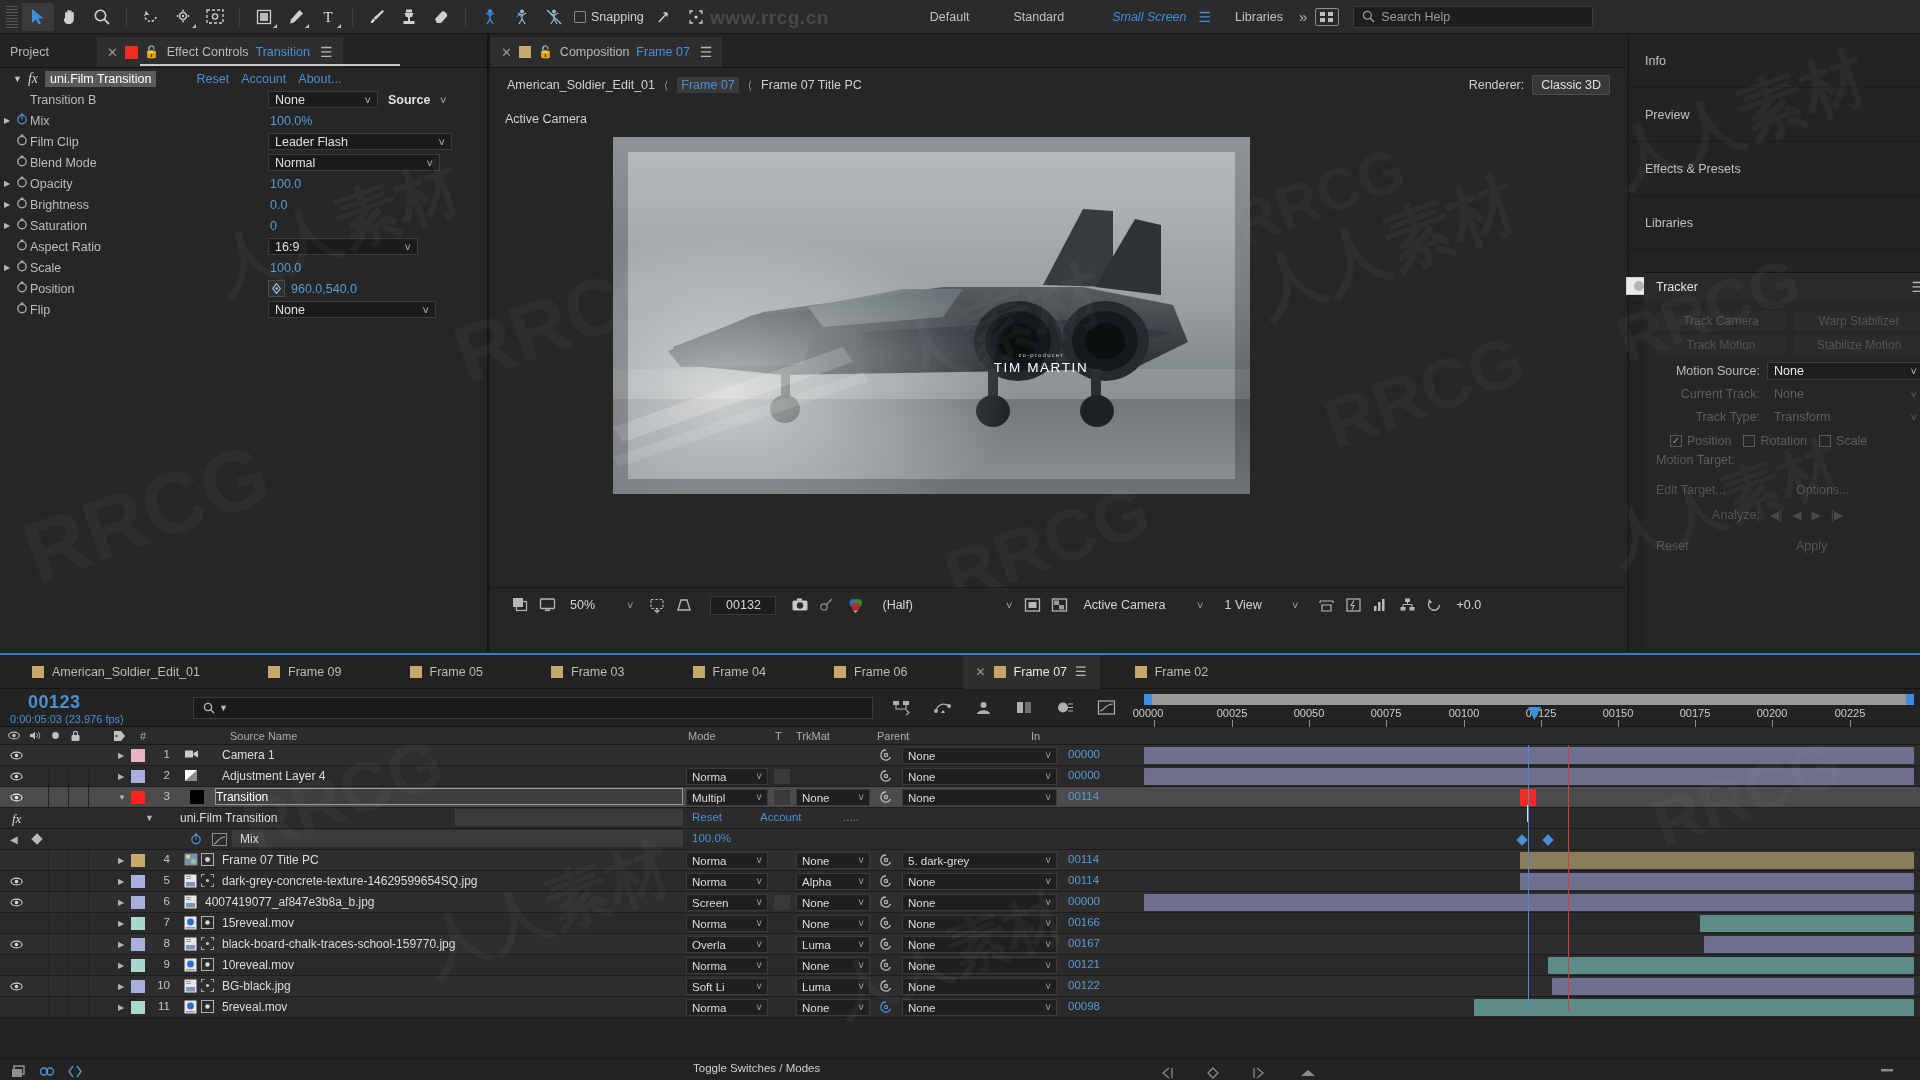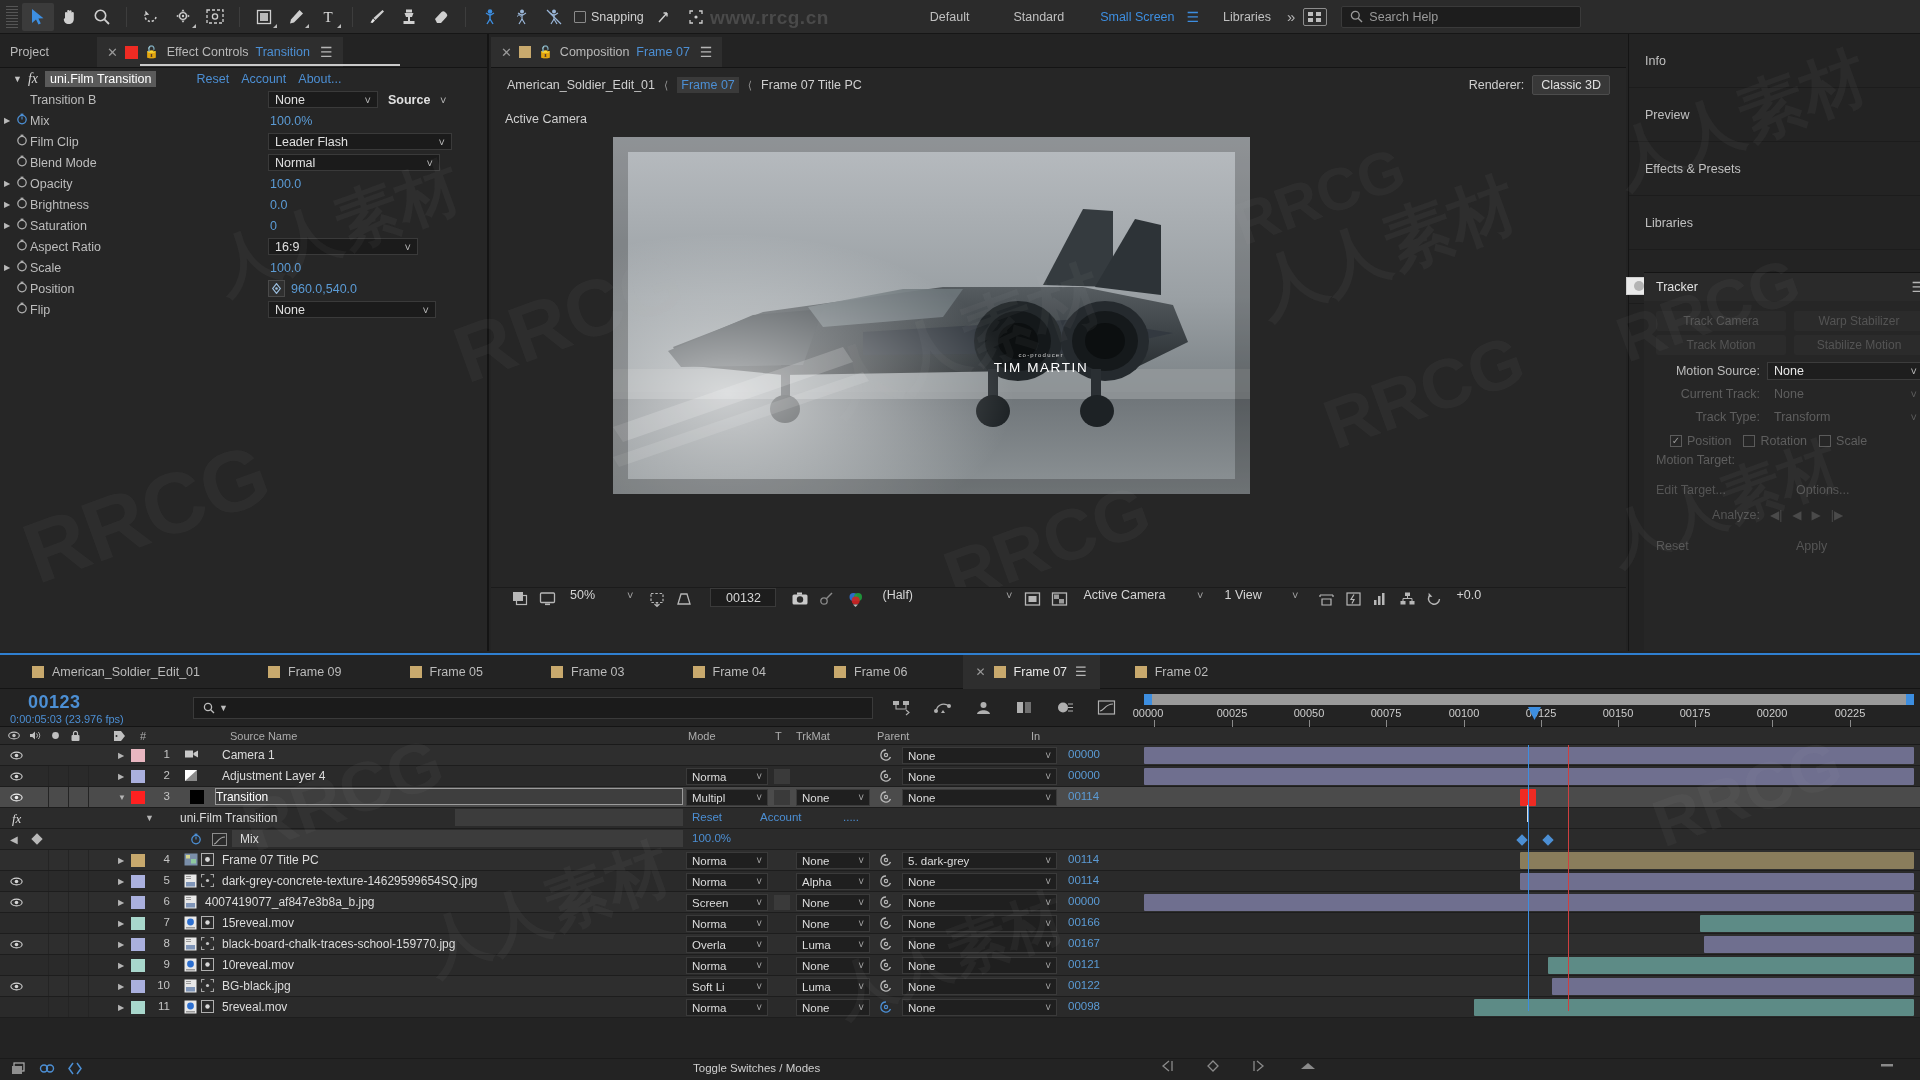--- a/index.html
+++ b/index.html
@@ -92,21 +92,21 @@
   .bc-active { color:#ffffff; background:#3a3a3a; padding:1px 4px;}
   .bc-blue { color:#4c8fd4; }
   .renderer { position:absolute; right:16px; display:flex; align-items:center; gap:8px;}
   .renderer .rbtn { background:#383838; border:1px solid #4c4c4c; border-radius:2px;
     padding:2px 8px; color:#e0e0e0; font-size:12.5px;}
   .comp-view { position:relative; height:520px; background:#262626; }
   .active-cam { position:absolute; left:14px; top:10px; font-size:12.5px; color:#d0d0d0;}
   .stage { position:absolute; left:122px; top:35px; width:637px; height:357px;
     background:#141414; overflow:hidden; }
   .comp-bottom { position:absolute; left:0; bottom:0; width:1135px; height:35px;
-    background:#262626; display:flex; align-items:flex-start; gap:5px; padding-left:18px;
+    background:#262626; display:flex; align-items:center; gap:5px; padding-left:18px;
     border-top:1px solid #1b1b1b;}
   .cb-ic { width:22px; height:22px; display:flex; align-items:center; justify-content:center; }
   .cb-txt { font-size:12.5px; color:#d5d5d5; }
   .cb-field { background:#1d1d1d; border:1px solid #3a3a3a; height:19px; display:flex;
     align-items:center; padding:0 9px; font-size:12.5px; color:#d5d5d5;}
   .cb-sel { display:flex; align-items:center; gap:10px; font-size:12.5px; color:#d5d5d5;
     padding:0 4px;}
   .cb-sel .cv { color:#a5a5a5; font-size:11px;}
 
   
@@ -230,21 +230,21 @@
   .m-in { position:absolute; left:1068px; top:3px; font-size:11.5px; color:#5b9bd5;}
   .reset-lnk { position:absolute; left:692px; top:3px; font-size:11.5px; color:#4c8fd4;}
   .acct-lnk { position:absolute; left:760px; top:3px; font-size:11.5px; color:#4c8fd4;}
   .dots-lnk { position:absolute; left:843px; top:3px; font-size:11.5px; color:#4c8fd4;}
   .mixval { position:absolute; left:692px; top:3px; font-size:11.5px; color:#4c8fd4;}
 
   .tl-track { position:absolute; left:1144px; top:0; right:0; height:21px;}
   .bar { position:absolute; top:2px; height:17px; border-radius:1px;}
 
   .tl-foot { position:absolute; left:0; bottom:0; width:1920px; height:22px;
-    background:#232323; border-top:1px solid #1a1a1a; display:flex; align-items:flex-start;}
+    background:#232323; border-top:1px solid #1a1a1a; display:flex; align-items:flex-end;}
   .foot-ic { margin-left:10px; width:18px; height:18px; display:flex; align-items:center;
     justify-content:center;}
   .toggle-sw { position:absolute; left:693px; top:3px; font-size:11.5px; color:#cfcfcf;}
 
   .playhead { position:absolute; width:1px; background:#3d8ee0; }
   .redline { position:absolute; width:1px; background:#cf4040; }
   .ph-handle { position:absolute; width:13px; height:13px; background:#3d8ee0;
     clip-path:polygon(0 0,100% 0,50% 100%); }
   .green-bar { position:absolute; height:4px; background:#3cba54;}
 
@@ -378,21 +378,21 @@
           <path d="M2 5 V2 H5 M11 2 H14 V5 M14 11 V14 H11 M5 14 H2 V11" stroke="#cfcfcf" stroke-width="1.3" fill="none"></path>
           <circle cx="8" cy="8" r="1.6" fill="#cfcfcf"></circle>
         </svg>
     </div>
 
     <div class="wmark-url">www.rrcg.cn</div>
 
     <div style="margin-left:210px; display:flex; align-items:center;">
       <div class="ws">Default</div>
       <div class="ws" style="margin-left:28px;">Standard</div>
-      <div class="ws sel" style="margin-left:20px;">Small Screen</div>
+      <div class="ws sel" style="margin-left:32px;font-style:italic;">Small Screen</div>
       <div class="ws-burger">☰</div>
       <div class="ws" style="margin-left:12px;">Libraries</div>
       <div class="chev2">»</div>
       <div class="grid-ic">
         <svg width="16" height="12" viewBox="0 0 16 12">
             <rect x="1" y="1" width="5" height="4" fill="#bdbdbd"></rect>
             <rect x="9" y="1" width="5" height="4" fill="#bdbdbd"></rect>
             <rect x="1" y="7" width="5" height="4" fill="#bdbdbd"></rect>
             <rect x="9" y="7" width="5" height="4" fill="#bdbdbd"></rect>
           </svg>

